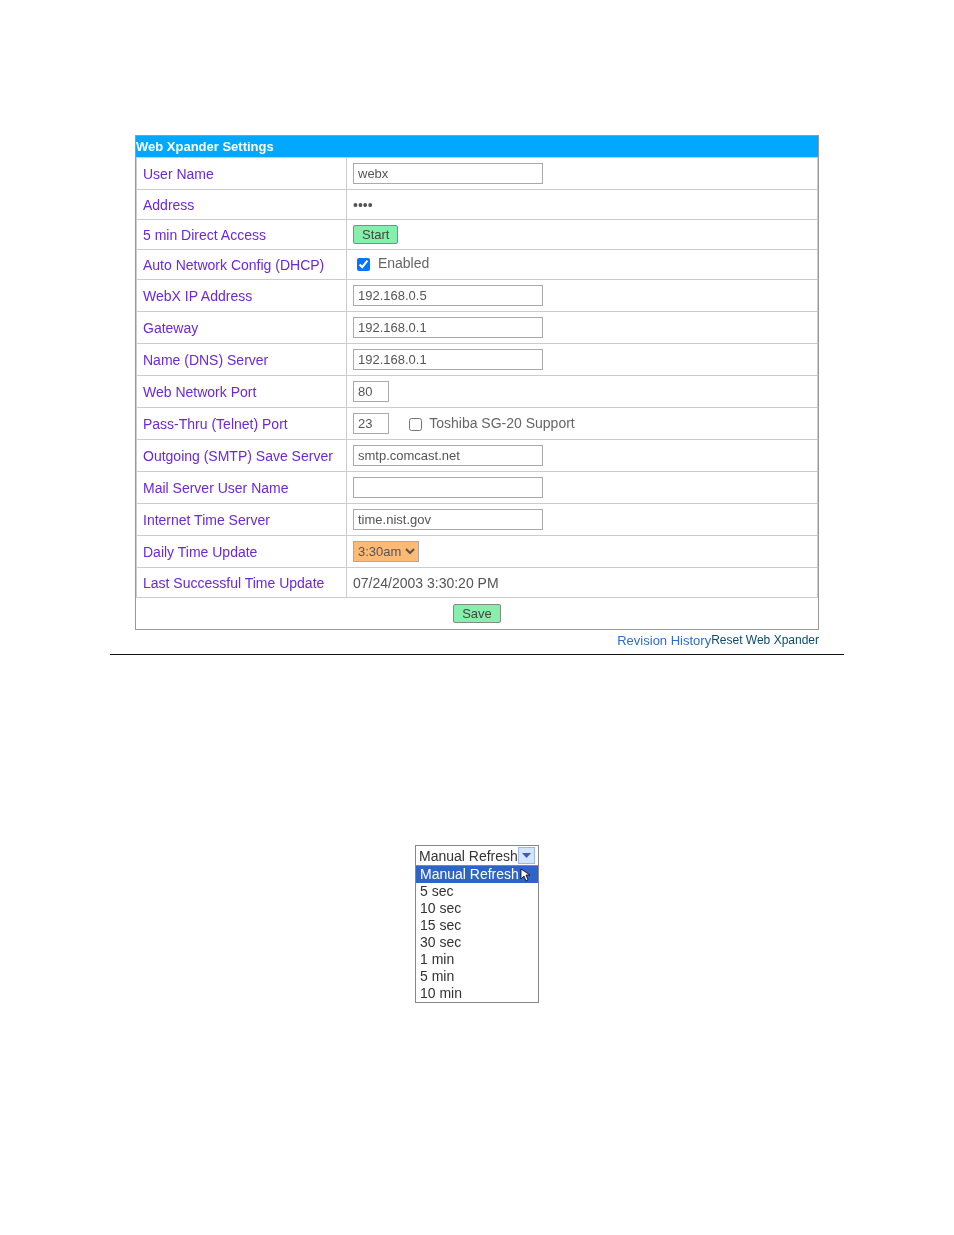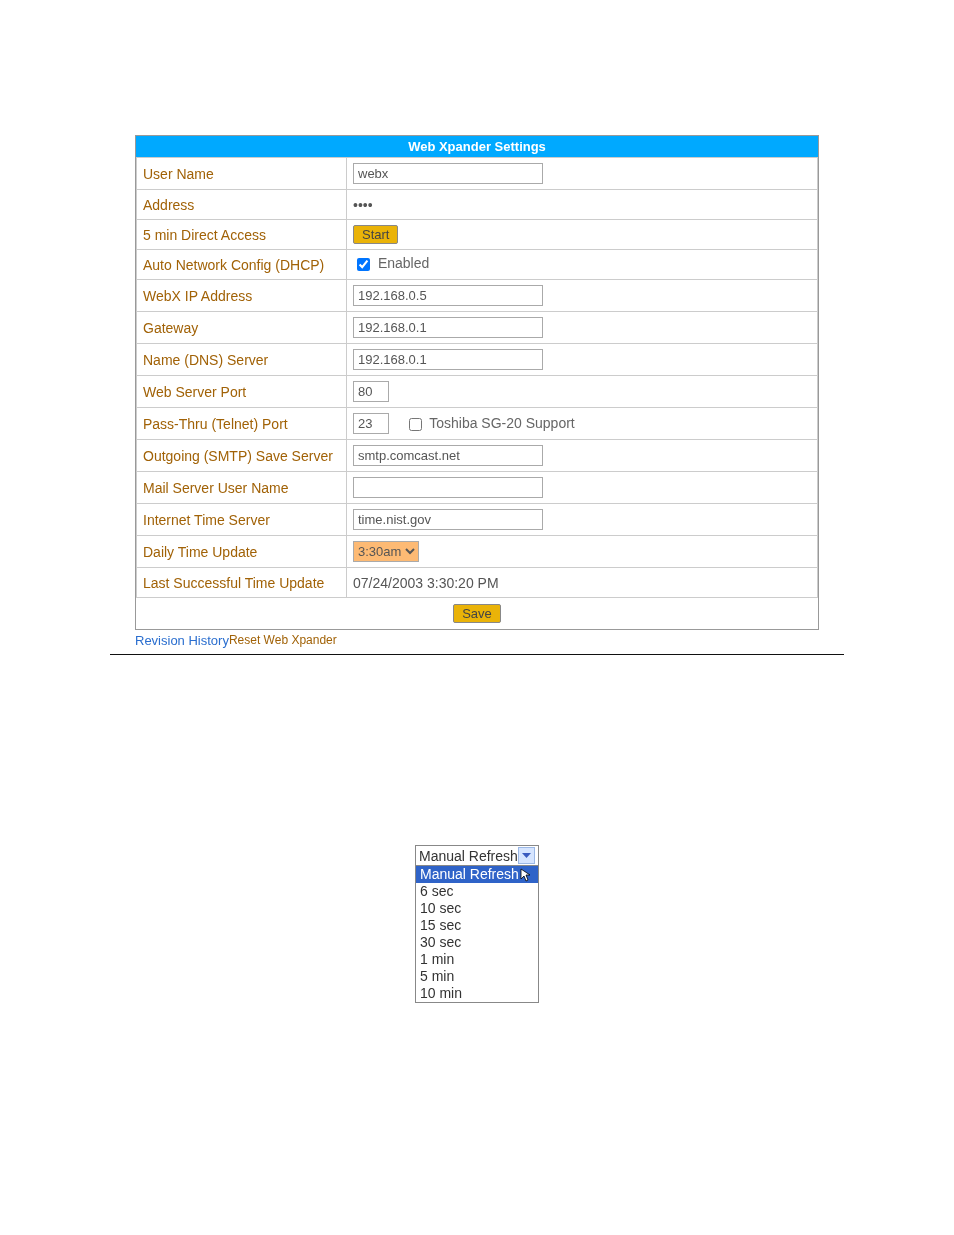--- a/index.html
+++ b/index.html
@@ -1,30 +1,30 @@
 <!DOCTYPE html>
 <html><head>
 <meta charset="utf-8">
 <style>
   *{box-sizing:border-box}
   body{margin:0;font-family:Arial,Helvetica,sans-serif;background:#fff;width:954px}
   .page{padding:0 135px}
   .panel{border:1px solid #999;margin-top:135px;font-size:14px;color:#666}
-  .panel-header{background:#00a9ff;color:#fff;font-weight:bold;text-align:center;padding:3px 0;font-size:13px}
+  .panel-header{background:#00a9ff;color:#fff;font-weight:bold;padding:3px 0;font-size:13px}
   table{border-collapse:collapse;width:100%}
   td{border:1px solid #ccc;padding:5px 6px;vertical-align:middle;height:30px}
-  td.label{width:210px;color:#a16207}
+  td.label{width:210px;color:#6d28d9}
   input[type=text],input[type=password]{width:190px;border:1px solid #aaa;height:21px;font-size:13px;padding:9px 4px;color:#555}
   input.small{width:36px}
-  button.std{border:1px solid #888;background:#eab308;padding:1px 8px;font-size:13px;color:#444;border-radius:2px}
+  button.std{border:1px solid #888;background:#86efac;padding:1px 8px;font-size:13px;color:#444;border-radius:2px}
   select{border:1px solid #aaa;height:21px;font-size:13px;color:#555;background:#fdba74}
   .save-row{text-align:center;padding:6px;border:none}
-  .footer{display:flex;justify-content:flex-start;padding-top:3px;font-size:13px}
+  .footer{display:flex;justify-content:flex-end;padding-top:3px;font-size:13px}
   .footer a{color:#2a6ecf;text-decoration:none}
-  .footer .reset{color:#a16207;font-size:12px}
+  .footer .reset{color:#0c4a6e;font-size:12px}
   .hr{border-top:1px solid #111;margin:6px 110px 0 110px}
   .dropdown-figure{width:124px;margin:190px auto 16px auto;border:1px solid #888;font-size:14px;color:#333}
   .dd-top{display:flex;align-items:center;justify-content:space-between;border-bottom:1px solid #888;background:#fff;padding:1px 3px;height:20px}
   .dd-caret{width:17px;height:17px;background:#d6e5ff;border:1px solid #9bb8e6;display:flex;align-items:center;justify-content:center}
   .dd-caret svg{display:block}
   .dd-list{padding:0}
   .dd-item{padding:0 4px;line-height:17px}
   .dd-item.sel{background:#2f63c8;color:#fff;display:flex;align-items:center;justify-content:space-between}
   .cursor{width:14px;height:14px;display:inline-block}
   .cb{vertical-align:middle;margin-right:4px}
@@ -63,21 +63,21 @@
       </tr>
       <tr>
         <td class="label">Gateway</td>
         <td><input type="text" value="192.168.0.1" style=""></td>
       </tr>
       <tr>
         <td class="label">Name (DNS) Server</td>
         <td><input type="text" value="192.168.0.1" style=""></td>
       </tr>
       <tr>
-        <td class="label">Web Server Port</td>
+        <td class="label">Web Network Port</td>
         <td><input type="text" class="small" value="80" style=""></td>
       </tr>
       <tr>
         <td class="label">Pass-Thru (Telnet) Port</td>
         <td>
           <input type="text" class="small" value="23" style="">
           &nbsp;&nbsp;
           <input type="checkbox" class="cb" style="">
           <span>Toshiba SG-20 Support</span>
         </td>
@@ -132,21 +132,21 @@
   </div>
   <div class="dd-list">
     <div class="dd-item sel">
       <span>Manual Refresh</span>
       <span class="cursor">
         <svg width="14" height="14" viewBox="0 0 14 14">
             <path d="M1 1 L1 11 L4 8 L6 13 L8 12 L6 7 L10 7 Z" fill="#fff" stroke="#000" stroke-width="0.8"></path>
           </svg>
       </span>
     </div>
-    <div class="dd-item">6 sec</div>
+    <div class="dd-item">5 sec</div>
     <div class="dd-item">10 sec</div>
     <div class="dd-item">15 sec</div>
     <div class="dd-item">30 sec</div>
     <div class="dd-item">1 min</div>
     <div class="dd-item">5 min</div>
     <div class="dd-item">10 min</div>
   </div>
 </div>
 
 </body></html>

